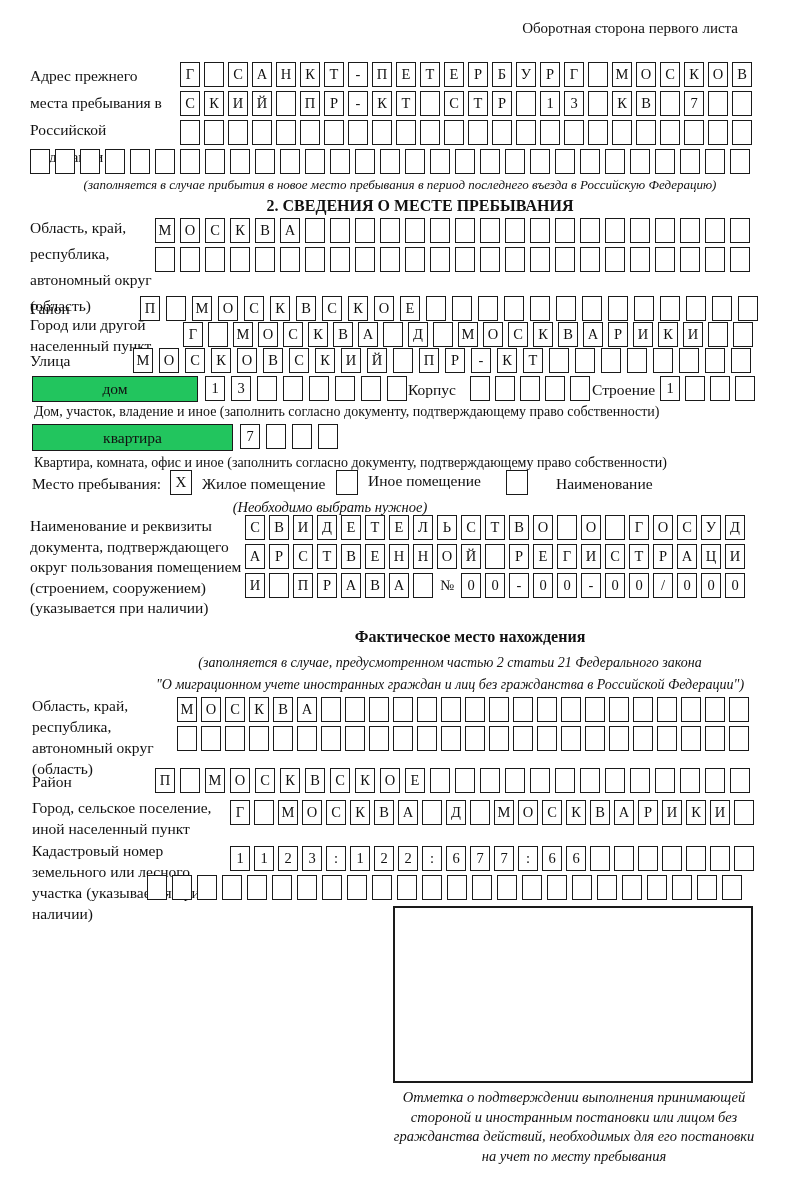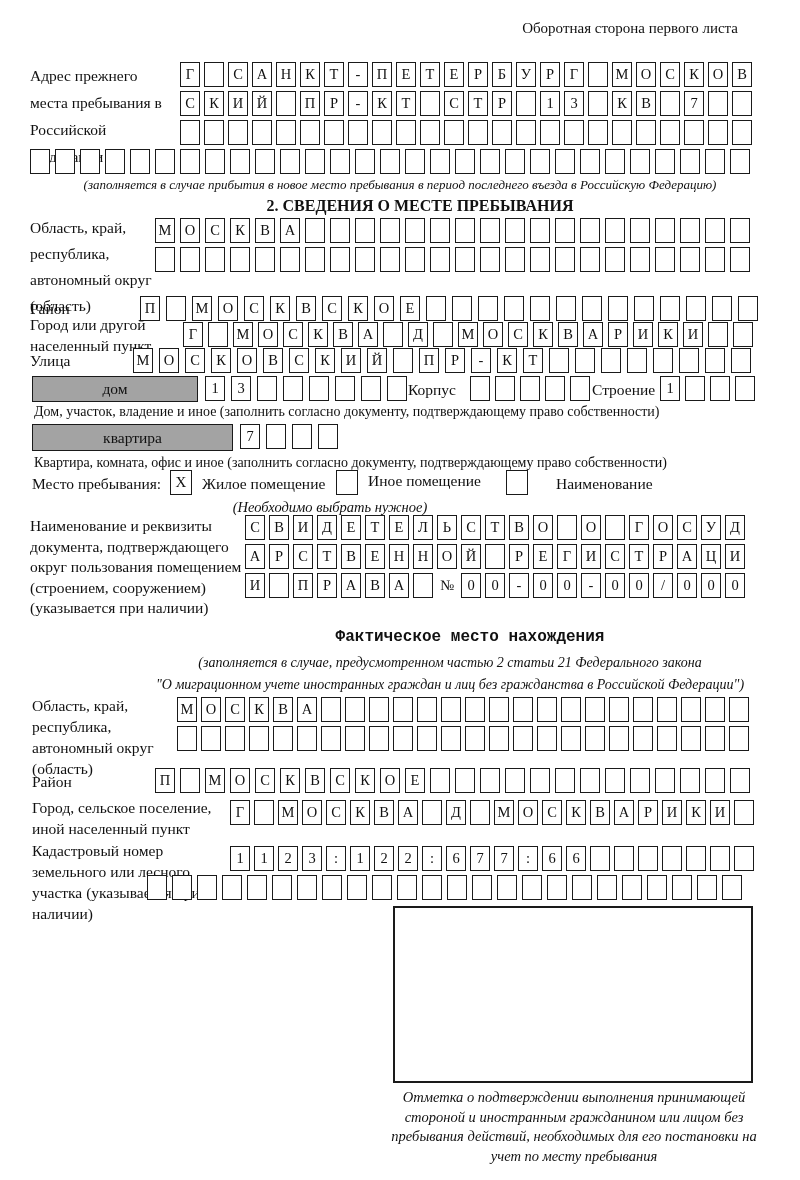--- a/index.html
+++ b/index.html
@@ -10,21 +10,21 @@
   .note{position:absolute;font-size:14px;color:#111;}
   .heading{position:absolute;font-weight:bold;font-size:16px;text-align:center;padding-left:20px;}
   .crow{position:absolute;display:flex;gap:5px;}
   .crow.g4{gap:4px;}
   .crow.g6{gap:6px;}
   .cell{flex:none;width:20px;height:25px;box-sizing:border-box;border:1.6px solid #1a1a1a;
         display:flex;align-items:center;justify-content:center;
         font-size:14.5px;background:#fff;}
   .cell.plain{border-color:transparent;}
   .wbox{position:absolute;box-sizing:border-box;border:1.7px solid #1a1a1a;
-        display:flex;align-items:center;justify-content:center;font-size:15.5px;background:#a3a3a3;}
+        display:flex;align-items:center;justify-content:center;font-size:15.5px;background:#22c55e;}
   .chk{position:absolute;width:22px;height:25px;box-sizing:border-box;border:1.7px solid #1a1a1a;
        display:flex;align-items:center;justify-content:center;font-size:15px;background:#fff;}
   .ctr{text-align:center;font-style:italic;}
 </style>
 </head>
 <body>
 
 <div class="abs" style="top:20px;right:62px;font-size:15px;">Оборотная сторона первого листа</div>
 
 <div class="lbl" style="left:30px;top:62px;width:148px;line-height:27px;">Адрес прежнего места пребывания в Российской Федерации</div>
@@ -388,21 +388,21 @@
     <div class="cell">0</div>
     <div class="cell">-</div>
     <div class="cell">0</div>
     <div class="cell">0</div>
     <div class="cell">/</div>
     <div class="cell">0</div>
     <div class="cell">0</div>
     <div class="cell">0</div>
   </div>
 
-<div class="heading" style="left:130px;top:628px;width:640px;font-family:Liberation Mono, monospace;">Фактическое место нахождения</div>
+<div class="heading" style="left:130px;top:628px;width:640px;">Фактическое место нахождения</div>
 <div class="note ctr" style="left:80px;top:655px;width:740px;">(заполняется в случае, предусмотренном частью 2 статьи 21 Федерального закона</div>
 <div class="note ctr" style="left:80px;top:677px;width:740px;">"О миграционном учете иностранных граждан и лиц без гражданства в Российской Федерации")</div>
 
 <div class="lbl" style="left:32px;top:695px;width:142px;">Область, край, республика, автономный округ (область)</div>
 <div class="crow g4" style="left:177px;top:697px;">
     <div class="cell">М</div>
     <div class="cell">О</div>
     <div class="cell">С</div>
     <div class="cell">К</div>
     <div class="cell">В</div>
@@ -553,13 +553,13 @@
     <div class="cell"></div>
     <div class="cell"></div>
     <div class="cell"></div>
     <div class="cell"></div>
     <div class="cell"></div>
     <div class="cell"></div>
     <div class="cell"></div>
   </div>
 
 <div class="abs" style="left:393px;top:906px;width:360px;height:177px;border:2px solid #1a1a1a;box-sizing:border-box;background:#fff;"></div>
-<div class="note ctr" style="left:385px;top:1088px;width:378px;font-size:14.5px;line-height:19.5px;">Отметка о подтверждении выполнения принимающей стороной и иностранным гражданином или лицом без пребывания действий, необходимых для его постановки на учет по месту пребывания</div>
+<div class="note ctr" style="left:385px;top:1088px;width:378px;font-size:14.5px;line-height:19.5px;">Отметка о подтверждении выполнения принимающей стороной и иностранным постановки или лицом без гражданства действий, необходимых для его постановки на учет по месту пребывания</div>
 
 </body></html>

